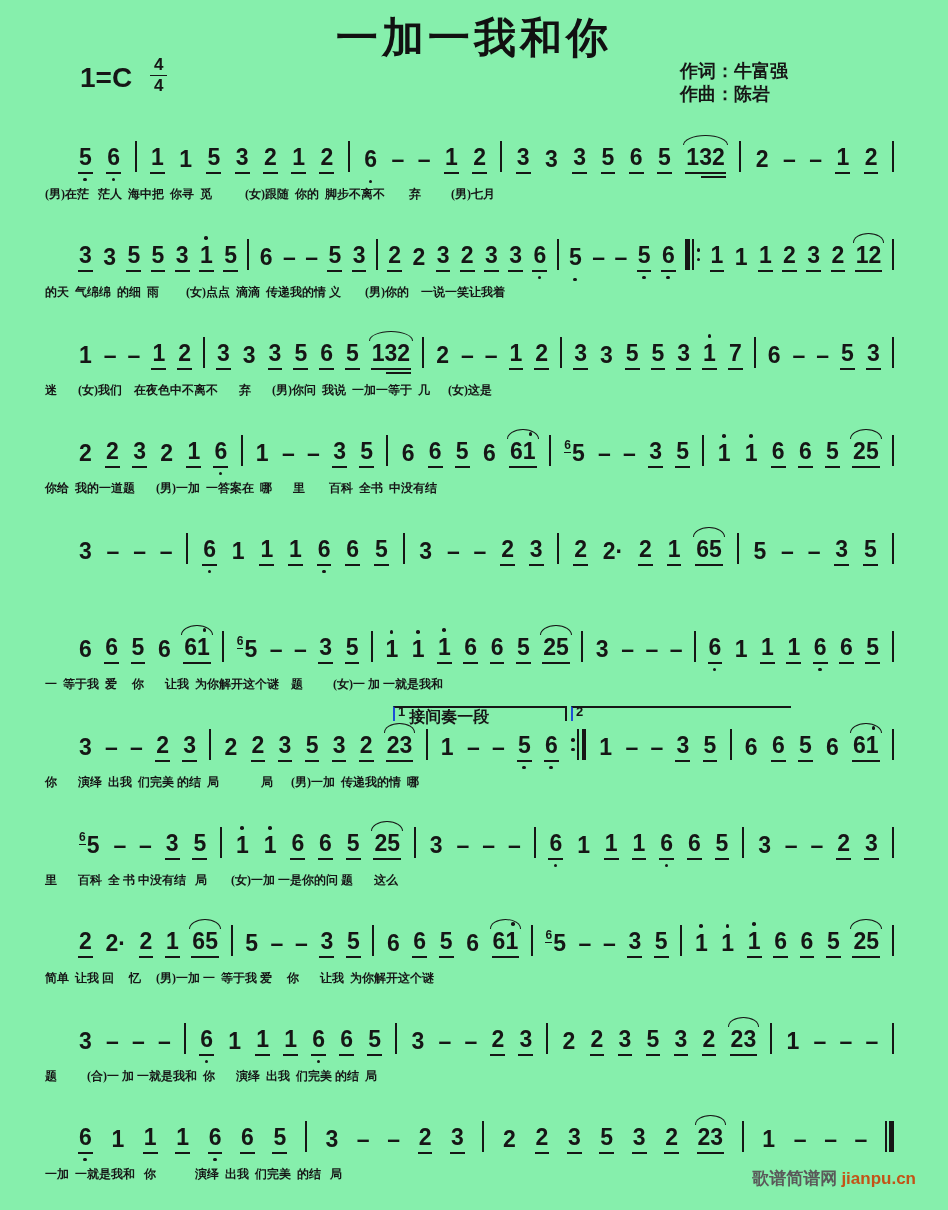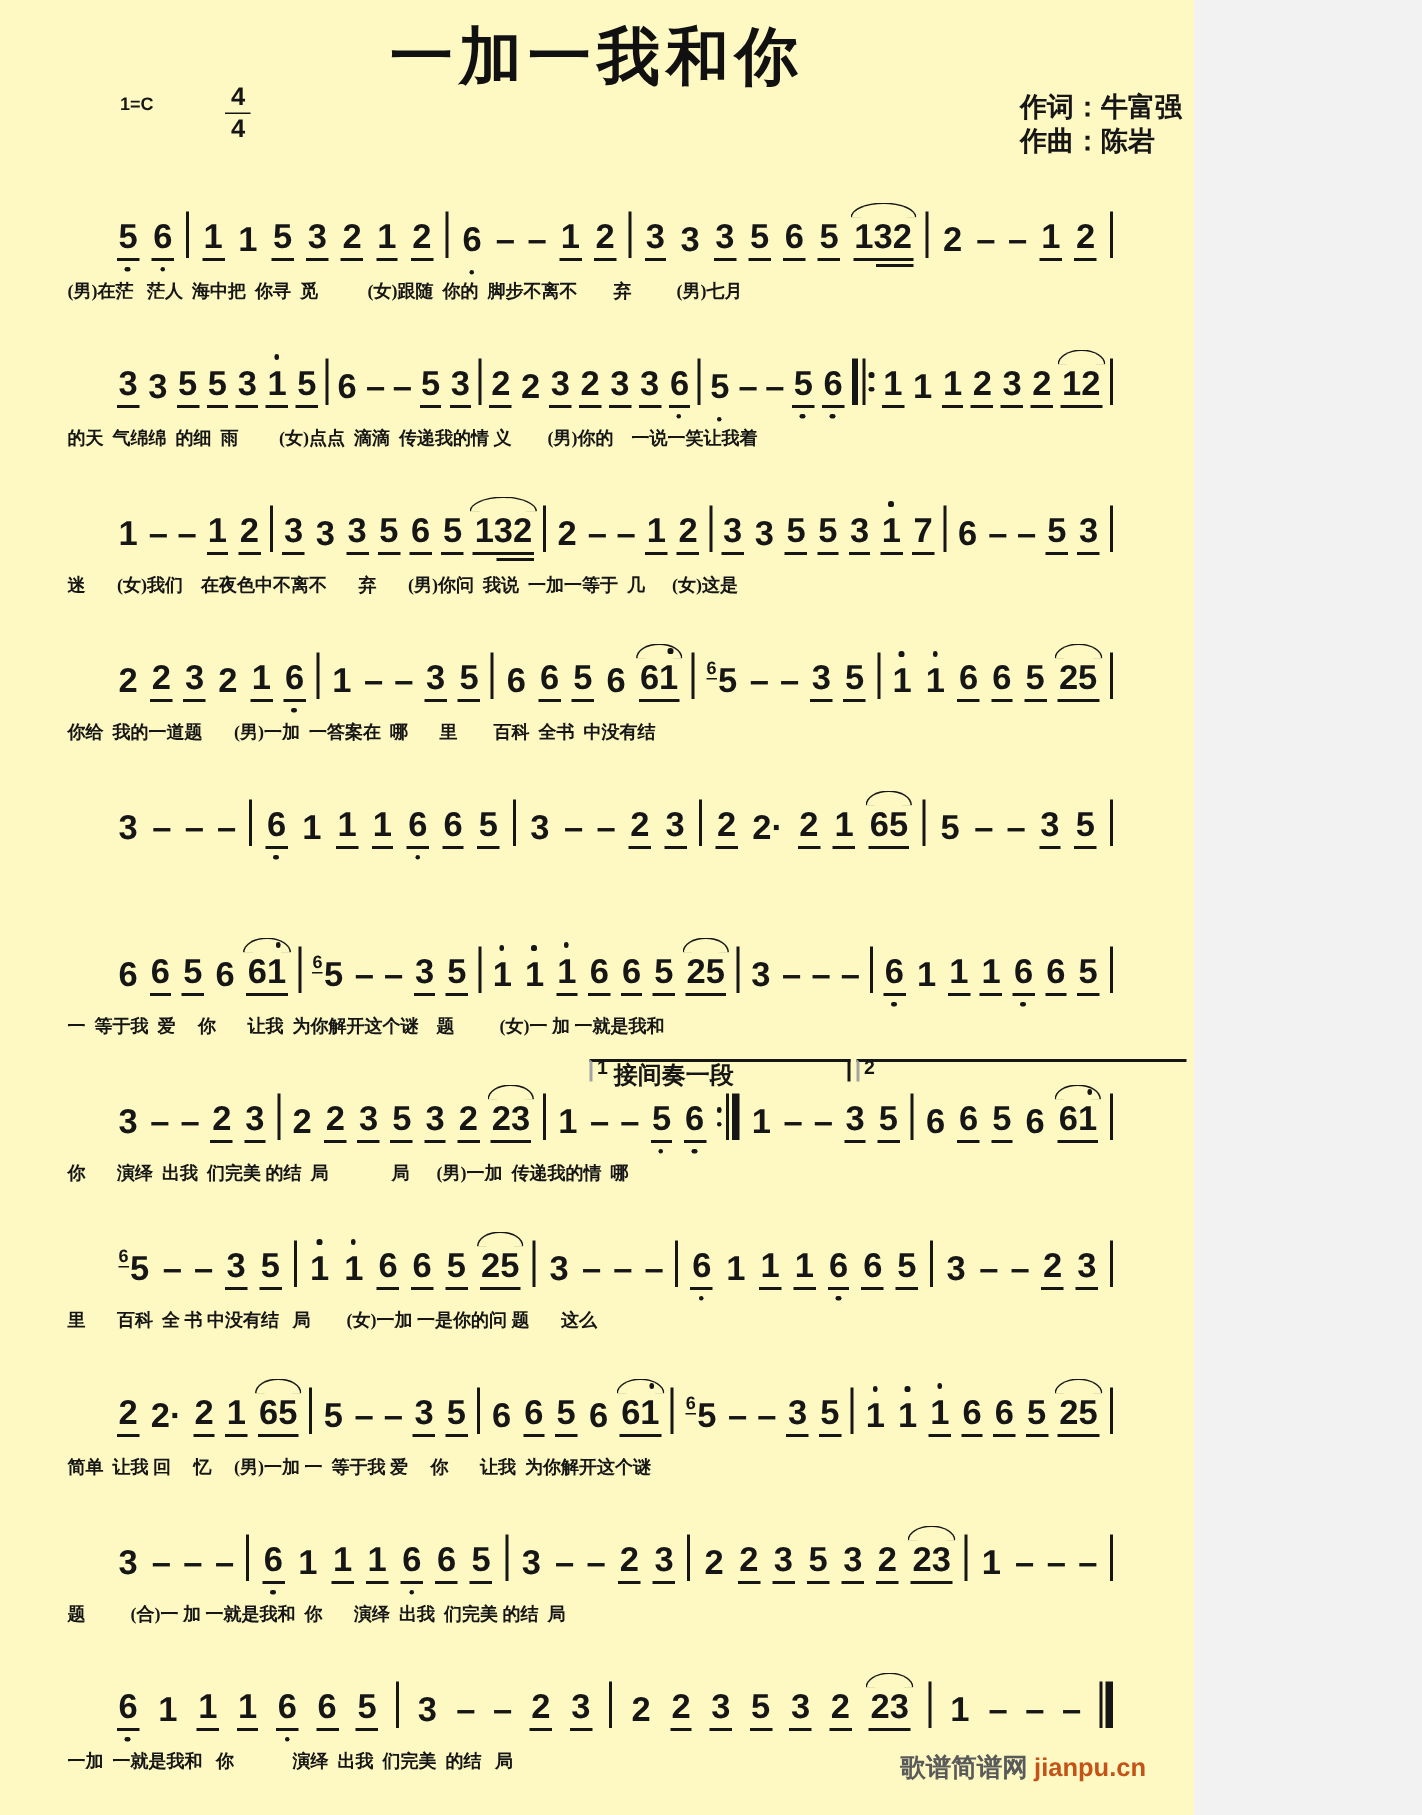--- a/index.html
+++ b/index.html
@@ -1,20 +1,20 @@
 <!DOCTYPE html>
 <html><head>
 <meta charset="utf-8">
 <style>
   html,body{margin:0;padding:0;background:#f2f2f2;}
-  .page{position:relative;width:796px;height:1210px;background:#fef9c3;overflow:hidden;
+  .page{position:relative;width:948px;height:1210px;background:#86efac;overflow:hidden;
         font-family:"Liberation Sans","DejaVu Sans",sans-serif;color:#161616;}
   .song-title{margin:10px 0 0;text-align:center;font-family:"Liberation Serif","DejaVu Serif",serif;
         font-size:42px;font-weight:bold;letter-spacing:4px;color:#111;}
-  .keysig{position:absolute;left:80px;top:62px;font-size:12px;font-weight:bold;}
+  .keysig{position:absolute;left:80px;top:62px;font-size:28px;font-weight:bold;}
   .timesig{position:absolute;left:150px;top:56px;text-align:center;font-size:17px;font-weight:bold;line-height:1.05;}
   .timesig .num{display:block;border-bottom:1.5px solid #161616;padding:0 4px 1px;}
   .timesig .den{display:block;padding-top:1px;}
   .credits{position:absolute;left:680px;top:60px;font-size:18px;line-height:23px;font-weight:bold;}
   .score{margin-top:54px;}
   .line{position:relative;height:98px;box-sizing:border-box;padding:16px 54px 0 78px;}
   .notes-row{display:flex;justify-content:space-between;align-items:flex-end;height:38px;
         font-size:23px;font-weight:bold;line-height:1;}
   .lyrics-row{white-space:pre;font-size:12px;font-weight:bold;margin-top:12px;margin-left:-33px;
         font-family:"Liberation Serif","DejaVu Serif",serif;}
@@ -27,21 +27,21 @@
   .oct.low{bottom:-9px;left:calc(50% - 2px);}
   .arc{position:absolute;top:-11px;left:-2px;right:-2px;height:9px;border:1.8px solid #161616;
         border-bottom:none;border-radius:100% 100% 0 0/200% 200% 0 0;}
   .u2{position:absolute;bottom:-5.5px;right:0;width:62%;height:2px;background:#161616;}
   .grace{font-size:12px;vertical-align:12px;border-bottom:1.2px solid #161616;margin-right:1px;}
   .bar{display:inline-flex;align-items:center;gap:2.5px;margin-bottom:2px;}
   .bv{width:2px;height:31px;background:#161616;}
   .bv.thick{width:4.5px;}
   .bdots{display:inline-flex;flex-direction:column;gap:6px;}
   .bdots i{width:3.5px;height:3.5px;background:#161616;border-radius:50%;}
-  .volta{position:absolute;top:-2px;height:13px;border-top:2px solid #161616;border-left:2px solid #a3a3a3;
+  .volta{position:absolute;top:-2px;height:13px;border-top:2px solid #161616;border-left:2px solid #1d4ed8;
         font-weight:bold;}
   .volta.v1{left:393px;width:170px;border-right:2px solid #161616;}
   .volta.v2{left:571px;width:218px;}
   .volta .vnum{font-size:13px;margin-left:3px;vertical-align:top;position:relative;top:-4px;}
   .volta .vlabel{font-size:16px;margin-left:4px;position:relative;top:-1px;
         font-family:"Liberation Serif","DejaVu Serif",serif;}
   .watermark{position:absolute;right:32px;bottom:20px;font-size:17px;font-weight:bold;}
   .wm-name{color:#5a5a5a;font-family:"Liberation Serif","DejaVu Serif",serif;}
   .wm-url{color:#c35317;}
 </style>

